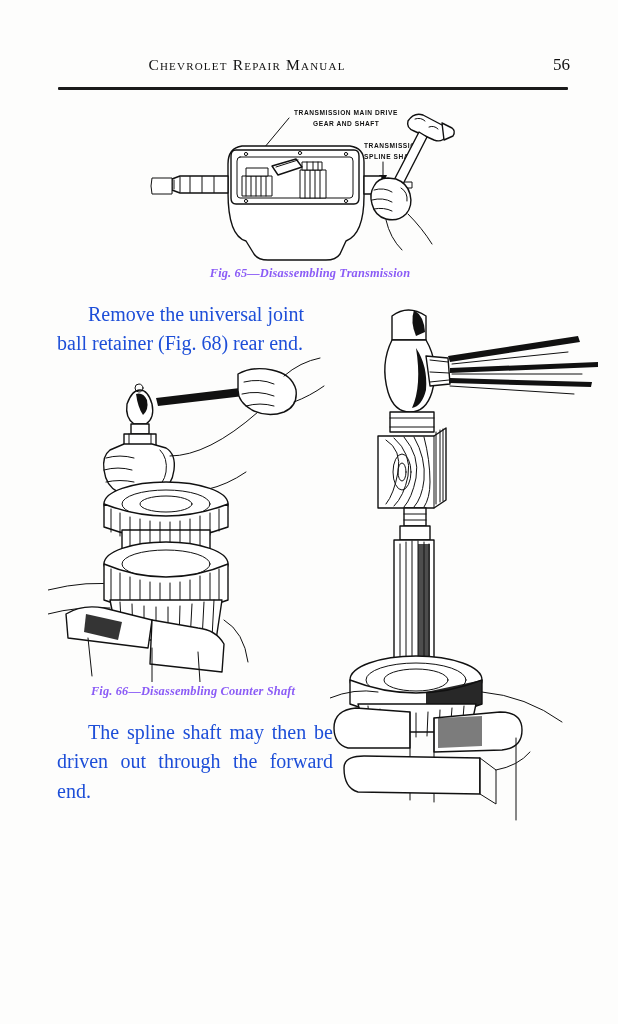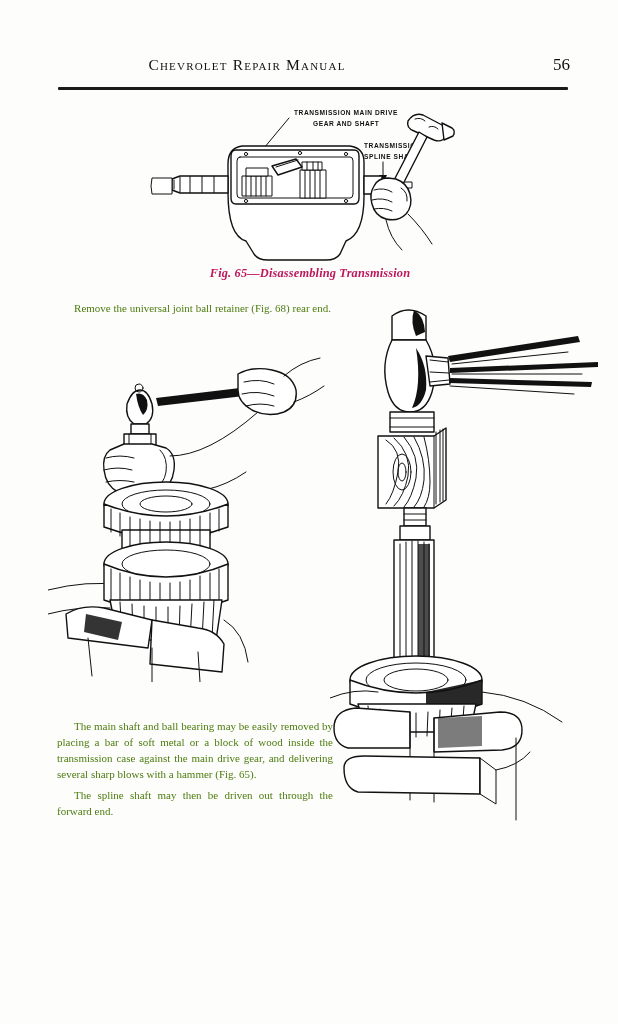--- a/index.html
+++ b/index.html
@@ -53,35 +53,35 @@
   
   .figure { position: absolute; }
   .figure svg { display: block; }
   .caption {
     font-style: italic;
     font-weight: bold;
     font-size: 12.4px;
     text-align: center;
     line-height: 1.32;
     letter-spacing: 0.15px;
-    color: #be185d;
+    color: #8b5cf6;
   }
 
   
   #fig65 { left: 150px; top: 104px; width: 320px; }
   #fig65-caption { margin-top: 3px; width: 320px; }
 
   
   .bodytext {
     position: absolute;
-    font-size: 11px;
+    font-size: 20px;
     line-height: 1.47;
     text-align: justify;
     text-justify: inter-word;
-    color: #4d7c0f;
+    color: #1d4ed8;
   }
   .bodytext p { margin: 0; text-indent: 1.55em; }
   .bodytext p.last { text-align: left; }
 
   #para-block-1 { left: 57px; top: 300px; width: 276px; }
   #para-block-2 { left: 57px; top: 718px; width: 276px; }
   #para-block-2 p + p { margin-top: 4px; }
 
   
   #fig66 { left: 48px; top: 352px; width: 290px; }
@@ -262,24 +262,24 @@
                                 M132 254 L131 290 M144 252 L142 289 M156 250 L154 288 M166 248 L164 286"></path>
 
       <g>
         <path class="ink-white" d="M18 262 Q34 252 56 256 L104 268 L100 296 L20 286 Z"></path>
         <path class="ink-fill" d="M38 262 L74 270 L70 288 L36 280 Z" opacity="0.85"></path>
         <path class="ink-white" d="M104 268 L150 276 Q168 278 176 292 L174 320 L102 312 Z"></path>
         <path class="ink-thin" d="M40 286 L44 324 M104 296 L104 330 M150 300 L152 330"></path>
         <path class="ink-thin" d="M176 268 Q196 280 200 310"></path>
       </g>
     </svg>
+    <div class="caption" id="fig66-caption">Fig. 66—Disassembling Counter Shaft</div>
   </div>
 
   <div class="bodytext" id="para-block-2">
-    <p>The main shaft and ball bearing may be easily removed by placing a bar of soft metal or a block of wood inside the transmission case against the main drive gear, and delivering several sharp blows with a hammer (Fig. 65).</p>
     <p>The spline shaft may then be driven out through the forward end.</p>
   </div>
 
   <div class="figure" id="fig67">
     <svg width="288" height="580" viewBox="0 0 288 580">
 
       <g>
         <path class="ink-white" d="M62 16 Q78 4 96 16 L96 40 L62 40 Z"></path>
         <path class="ink-fill" d="M84 10 Q94 16 95 32 L86 36 Q80 22 84 10 Z"></path>
         <path class="ink-white" d="M62 40 Q50 64 58 92 Q64 112 80 112 Q96 112 102 92 Q110 64 96 40 Z"></path>

